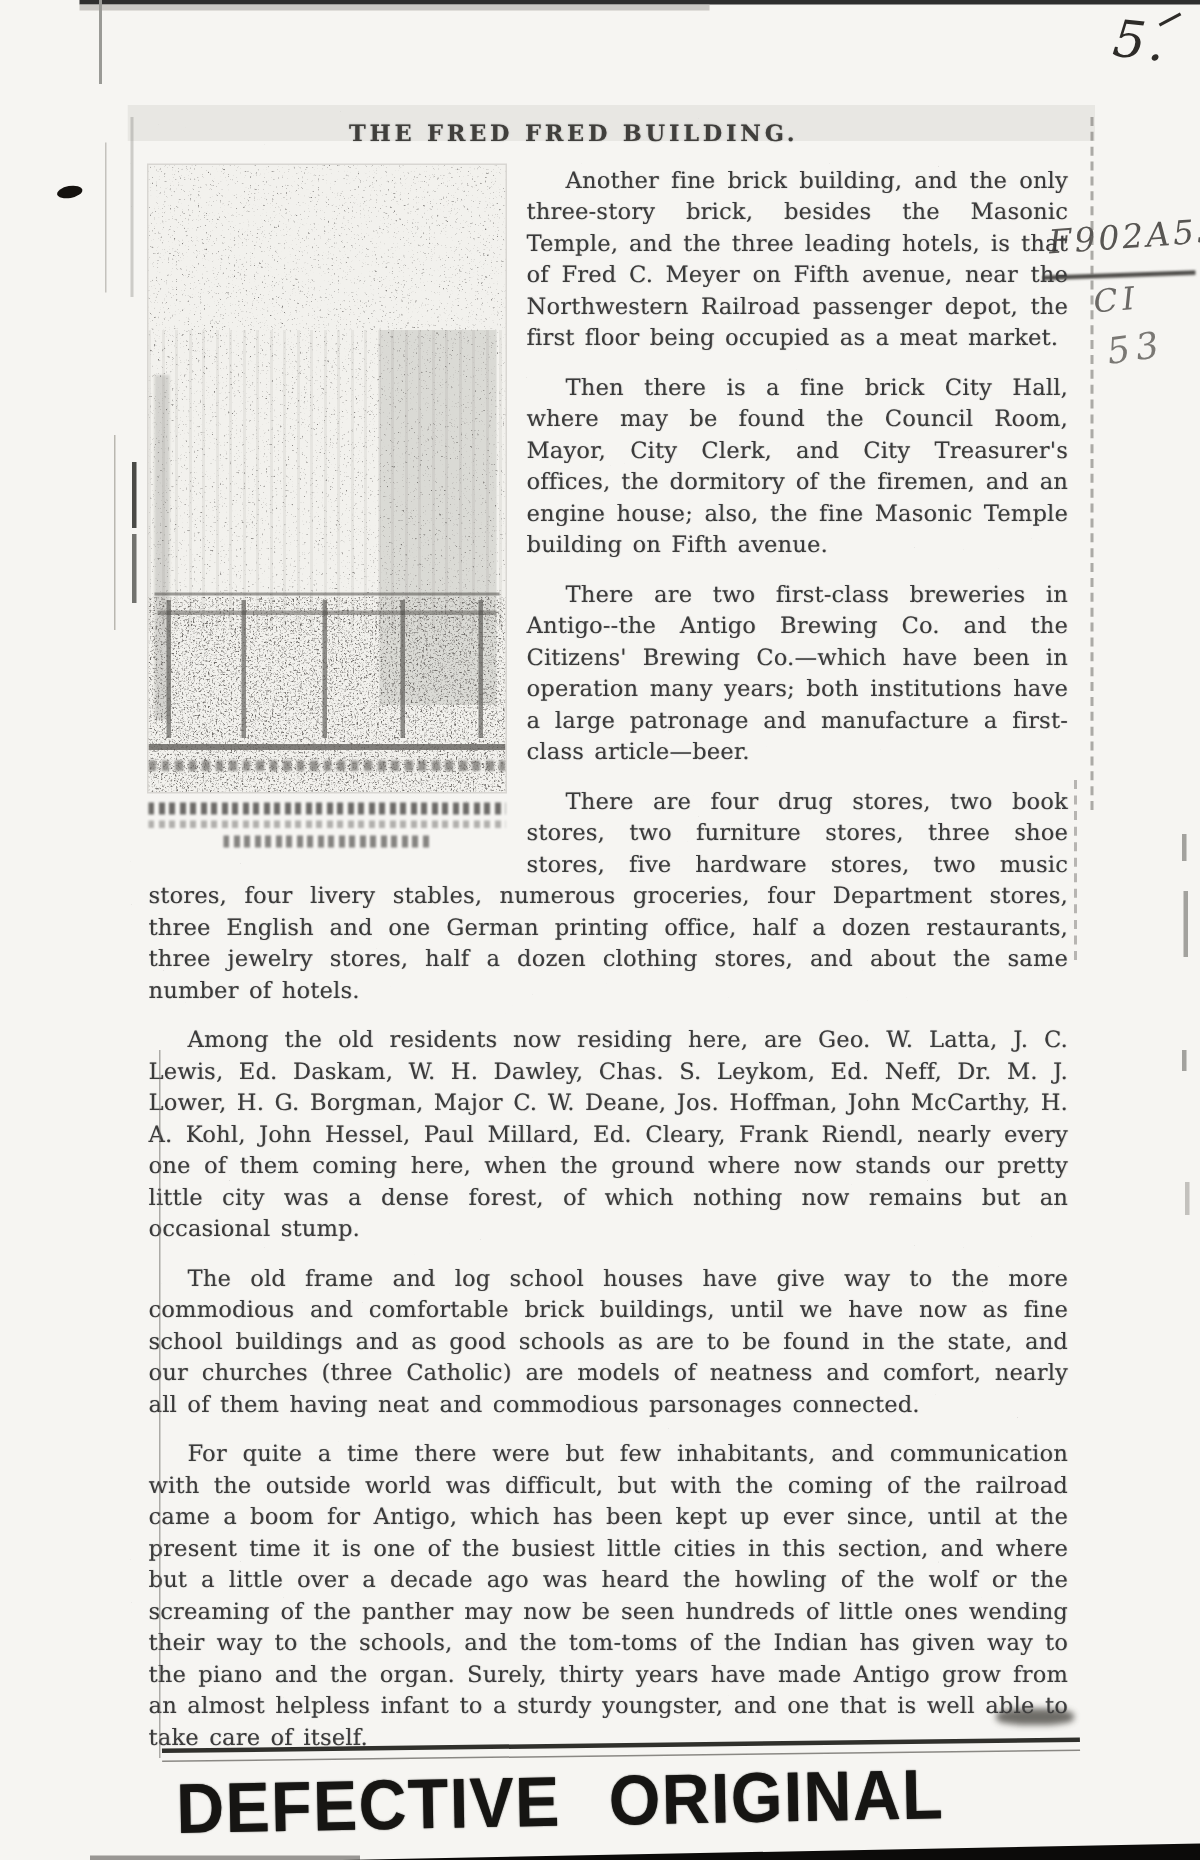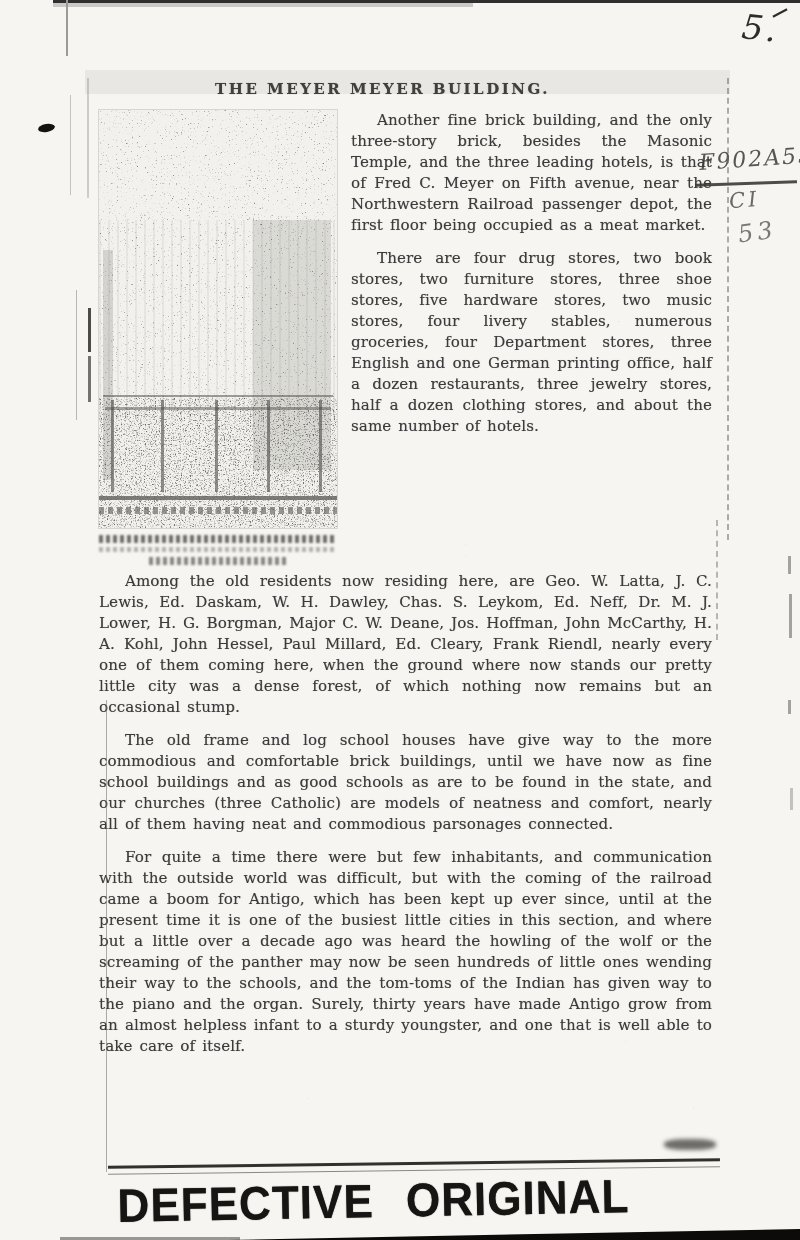--- a/index.html
+++ b/index.html
@@ -134,21 +134,21 @@
   <div class="hw-underline"></div>
   <div class="hw hw-call2">CI</div>
   <div class="hw hw-call3">53</div>
 
   <div class="article">
     <div class="title-band"></div>
     <svg class="article-noise" width="613" height="1096">
       <rect width="100%" height="100%" filter="url(#gSparse)"></rect>
     </svg>
 
-    <h1 class="art-title">THE MEYER MEYER BUILDING.</h1>
+    <h1 class="art-title">THE FRED FRED BUILDING.</h1>
 
     <div class="photo-wrap">
       <div class="photo">
         <svg width="238" height="418">
             <rect width="100%" height="100%" filter="url(#gPhoto)"></rect>
           </svg>
         <div class="ph-mass"></div>
         <div class="ph-rightcol"></div>
         <div class="ph-leftcol"></div>
         <div class="ph-cornice"></div>
@@ -163,20 +163,22 @@
         <svg width="238" height="130" style="top:288px;height:130px;">
             <rect width="100%" height="100%" filter="url(#gDense)"></rect>
           </svg>
       </div>
       <div class="cap1"></div>
       <div class="cap2"></div>
       <div class="cap3"></div>
     </div>
 
     <p>Another fine brick building, and the only three-story brick, besides the Masonic Temple, and the three leading hotels, is that of Fred C. Meyer on Fifth avenue, near the Northwestern Railroad passenger depot, the first floor being occupied as a meat market.</p>
+    <p>Then there is a fine brick City Hall, where may be found the Council Room, Mayor, City Clerk, and City Treasurer's offices, the dormitory of the firemen, and an engine house; also, the fine Masonic Temple building on Fifth avenue.</p>
+    <p>There are two first-class breweries in Antigo--the Antigo Brewing Co. and the Citizens' Brewing Co.—which have been in operation many years; both institutions have a large patronage and manufacture a first-class article—beer.</p>
     <p>There are four drug stores, two book stores, two furniture stores, three shoe stores, five hardware stores, two music stores, four livery stables, numerous groceries, four Department stores, three English and one German printing office, half a dozen restaurants, three jewelry stores, half a dozen clothing stores, and about the same number of hotels.</p>
     <p class="clear">Among the old residents now residing here, are Geo. W. Latta, J. C. Lewis, Ed. Daskam, W. H. Dawley, Chas. S. Leykom, Ed. Neff, Dr. M. J. Lower, H. G. Borgman, Major C. W. Deane, Jos. Hoffman, John McCarthy, H. A. Kohl, John Hessel, Paul Millard, Ed. Cleary, Frank Riendl, nearly every one of them coming here, when the ground where now stands our pretty little city was a dense forest, of which nothing now remains but an occasional stump.</p>
     <p>The old frame and log school houses have give way to the more commodious and comfortable brick buildings, until we have now as fine school buildings and as good schools as are to be found in the state, and our churches (three Catholic) are models of neatness and comfort, nearly all of them having neat and commodious parsonages connected.</p>
     <p>For quite a time there were but few inhabitants, and communication with the outside world was difficult, but with the coming of the railroad came a boom for Antigo, which has been kept up ever since, until at the present time it is one of the busiest little cities in this section, and where but a little over a decade ago was heard the howling of the wolf or the screaming of the panther may now be seen hundreds of little ones wending their way to the schools, and the tom-toms of the Indian has given way to the piano and the organ. Surely, thirty years have made Antigo grow from an almost helpless infant to a sturdy youngster, and one that is well able to take care of itself.</p>
 
   </div>
 
   <div class="b-right-top"></div>
   <div class="b-right-mid"></div>
   <div class="b-left-low"></div>

